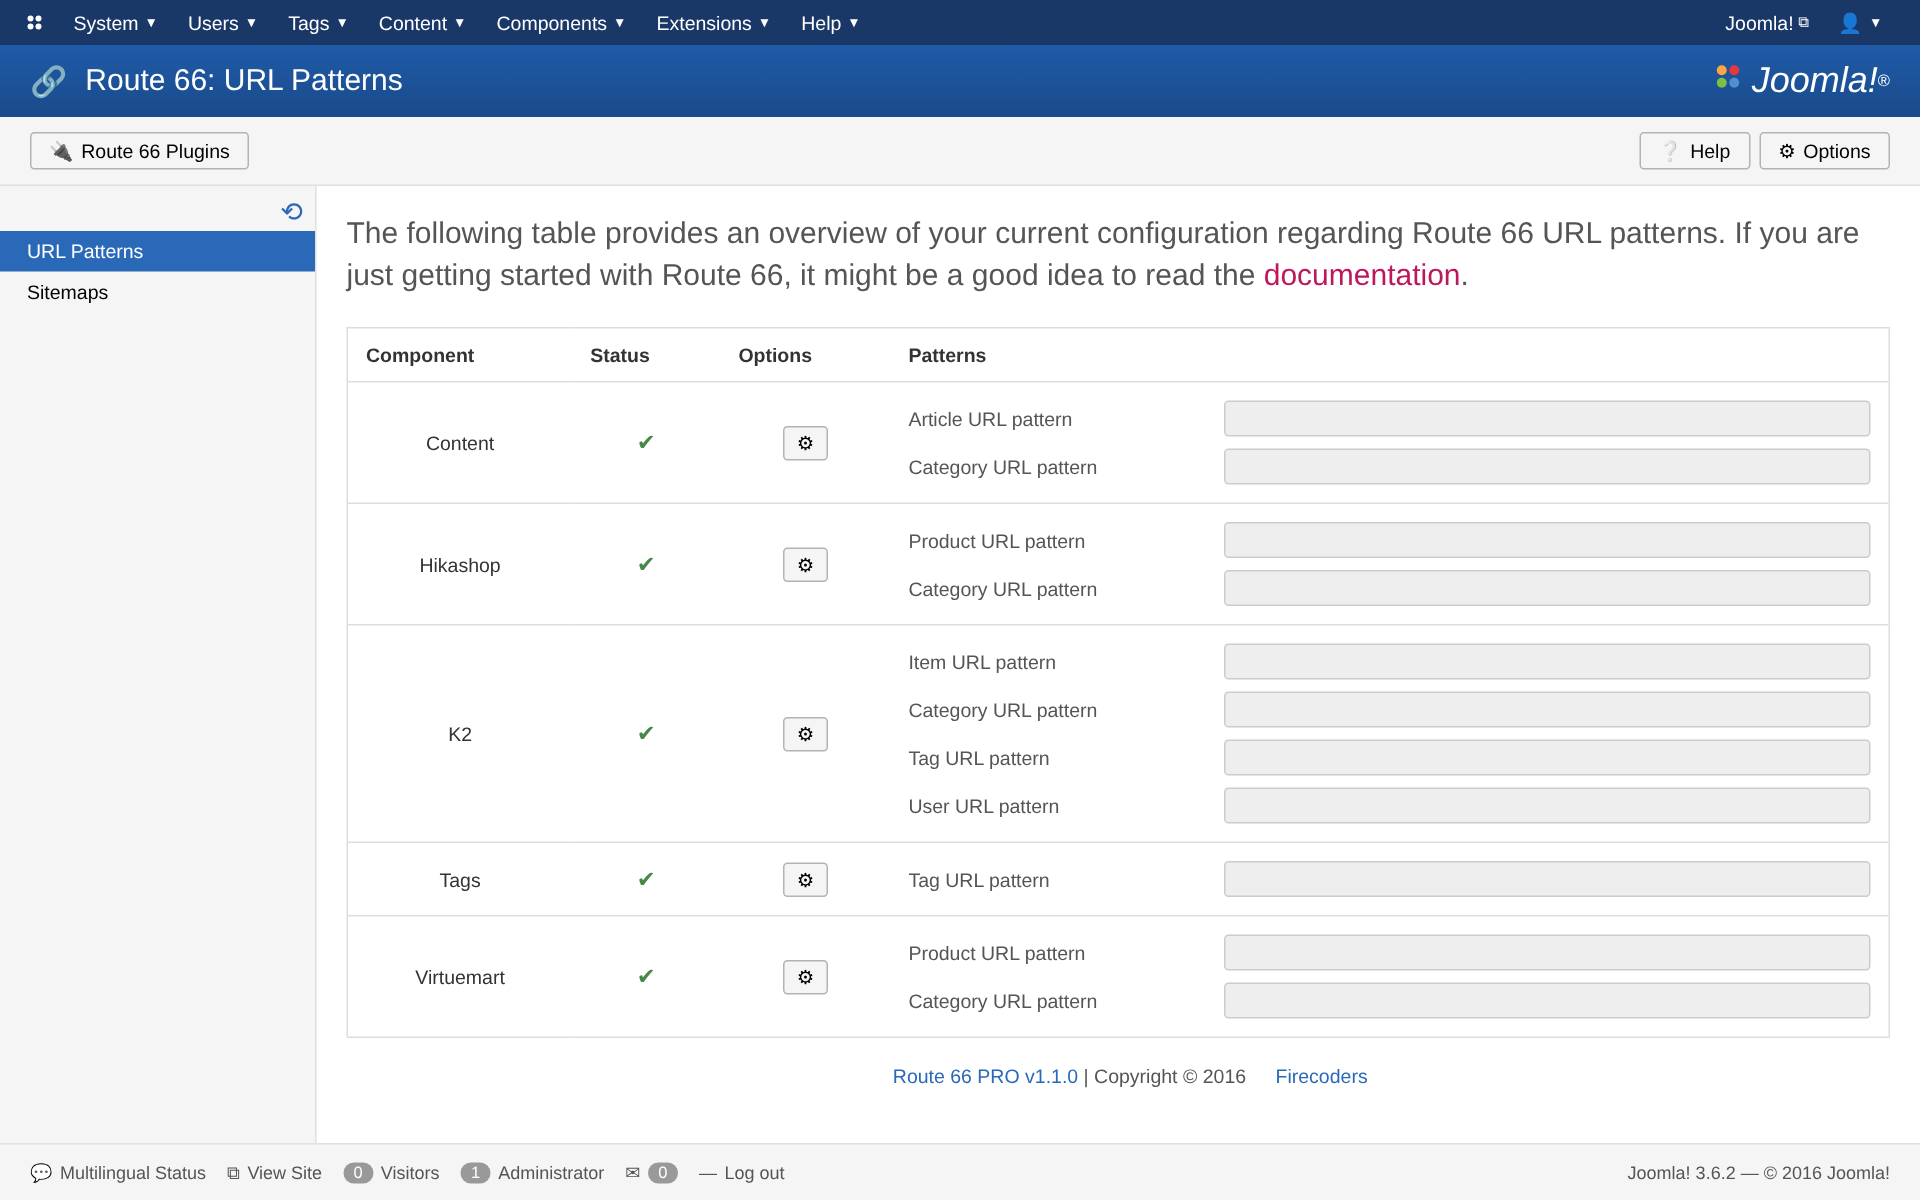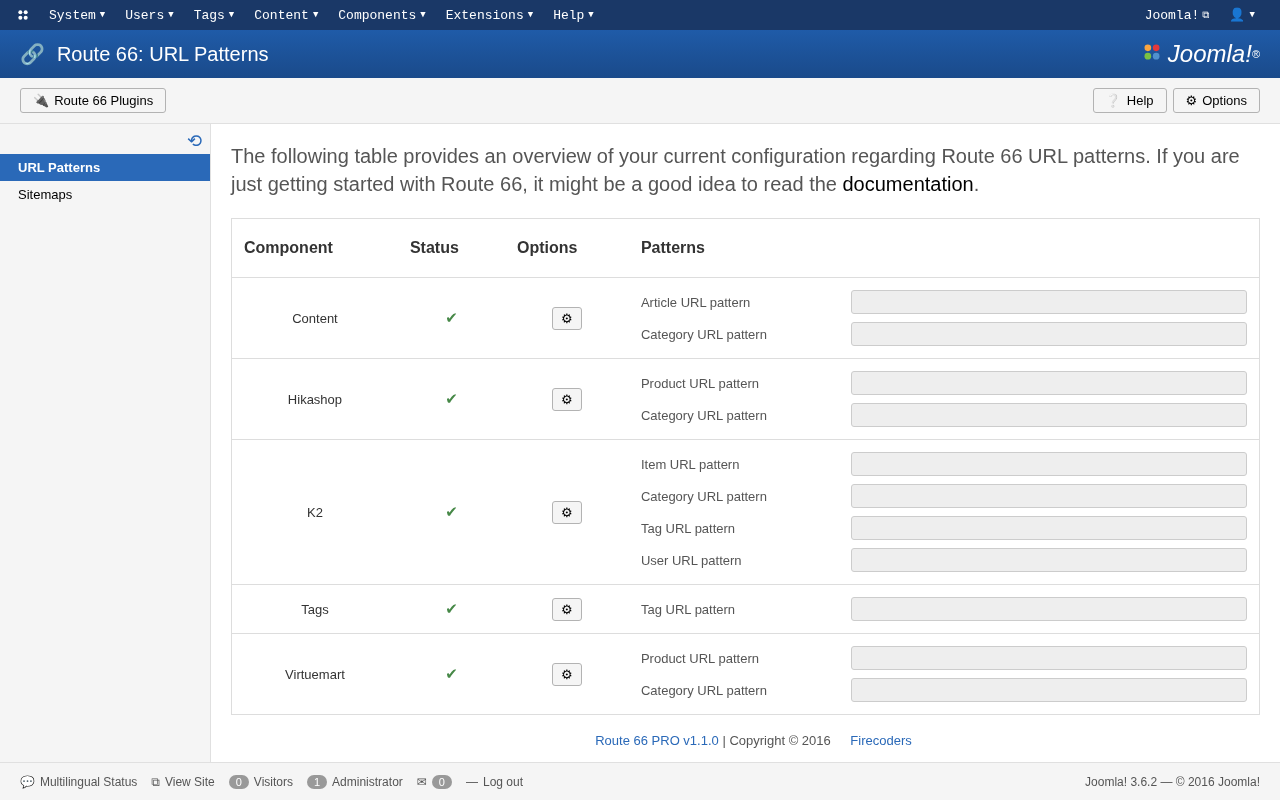--- a/index.html
+++ b/index.html
@@ -1,19 +1,19 @@
 <!DOCTYPE html>
 <html><head>
 <meta charset="utf-8">
 <style>
 * { box-sizing: border-box; margin: 0; padding: 0; }
 body { font-family: -apple-system, BlinkMacSystemFont, "Segoe UI", Helvetica, Arial, sans-serif; font-size: 13px; color: #333; background: #fff; width: 1280px; height: 800px; overflow: hidden; position: relative; }
 
 
-.topnav { background: #1a3867; height: 30px; display: flex; align-items: flex-end; color: #fff; padding: 0 15px; justify-content: space-between; font-family: Liberation Mono, monospace; }
+.topnav { background: #1a3867; height: 30px; display: flex; align-items: flex-end; color: #fff; padding: 0 15px; justify-content: space-between; }
 .topnav-left, .topnav-right { display: flex; align-items: center; }
 .topnav-item { padding: 0 10px; cursor: pointer; display: flex; align-items: center; height: 30px; }
 .caret-down { margin-left: 4px; font-size: 9px; }
 .joomla-icon { width: 16px; height: 16px; margin-right: 8px; }
 
 
 .header { background: #1a4a8a; background: linear-gradient(#1f5ba8, #1a4a8a); height: 48px; display: flex; align-items: center; justify-content: space-between; padding: 0 20px; color: #fff; }
 .header-title { display: flex; align-items: center; font-size: 20px; font-weight: 300; }
 .header-title .link-icon { margin-right: 12px; font-size: 20px; }
 .joomla-logo { font-size: 24px; font-weight: 300; font-family: Arial; display: flex; align-items: center; }
@@ -24,29 +24,29 @@
 .toolbar { background: #f5f5f5; border-bottom: 1px solid #e0e0e0; padding: 10px 20px; display: flex; justify-content: space-between; }
 .btn { background: #f5f5f5; border: 1px solid #b3b3b3; border-radius: 3px; padding: 4px 12px; font-size: 13px; cursor: pointer; display: inline-flex; align-items: center; gap: 5px; }
 .btn-group-right { display: flex; gap: 6px; }
 
 
 .main { display: flex; height: calc(800px - 30px - 48px - 46px - 38px); }
 .sidebar { width: 211px; background: #f5f5f5; border-right: 1px solid #e0e0e0; padding-top: 8px; position: relative; }
 .sidebar-toggle { position: absolute; top: 6px; right: 8px; color: #2a69b8; font-size: 18px; cursor: pointer; }
 .sidebar-list { list-style: none; margin-top: 22px; }
 .sidebar-item { padding: 6px 18px; cursor: pointer; color: #000000; }
-.sidebar-item.active { background: #2a69b8; color: #fff; font-weight: bold; }
+.sidebar-item.active { background: #2a69b8; color: #fff; }
 
 .content { flex: 1; padding: 18px 20px; overflow-y: auto; }
 .intro { font-size: 20px; font-weight: 300; color: #555; margin-bottom: 20px; line-height: 1.4; }
-.intro a { color: #000000; text-decoration: none; }
+.intro a { color: #be185d; text-decoration: none; }
 
 
 .ptable { width: 100%; border: 1px solid #ddd; border-collapse: collapse; }
-.ptable th { text-align: left; padding: 20px 12px; border-bottom: 1px solid #ddd; font-weight: bold; font-size: 16px; }
+.ptable th { text-align: left; padding: 10px 12px; border-bottom: 1px solid #ddd; font-weight: bold; font-size: 13px; }
 .ptable td { padding: 12px; border-bottom: 1px solid #ddd; vertical-align: middle; }
 .ptable td.center { text-align: center; }
 .check { color: #468847; font-size: 15px; }
 .gear-btn { background: #f5f5f5; border: 1px solid #b3b3b3; border-radius: 3px; padding: 3px 8px; cursor: pointer; font-size: 13px; }
 .pattern-row { display: flex; align-items: center; margin-bottom: 8px; gap: 30px; }
 .pattern-row:last-child { margin-bottom: 0; }
 .pattern-label { width: 180px; color: #555; }
 .pattern-input { flex: 1; background: #eeeeee; border: 1px solid #ccc; border-radius: 3px; height: 24px; padding: 2px 8px; }
 
 

